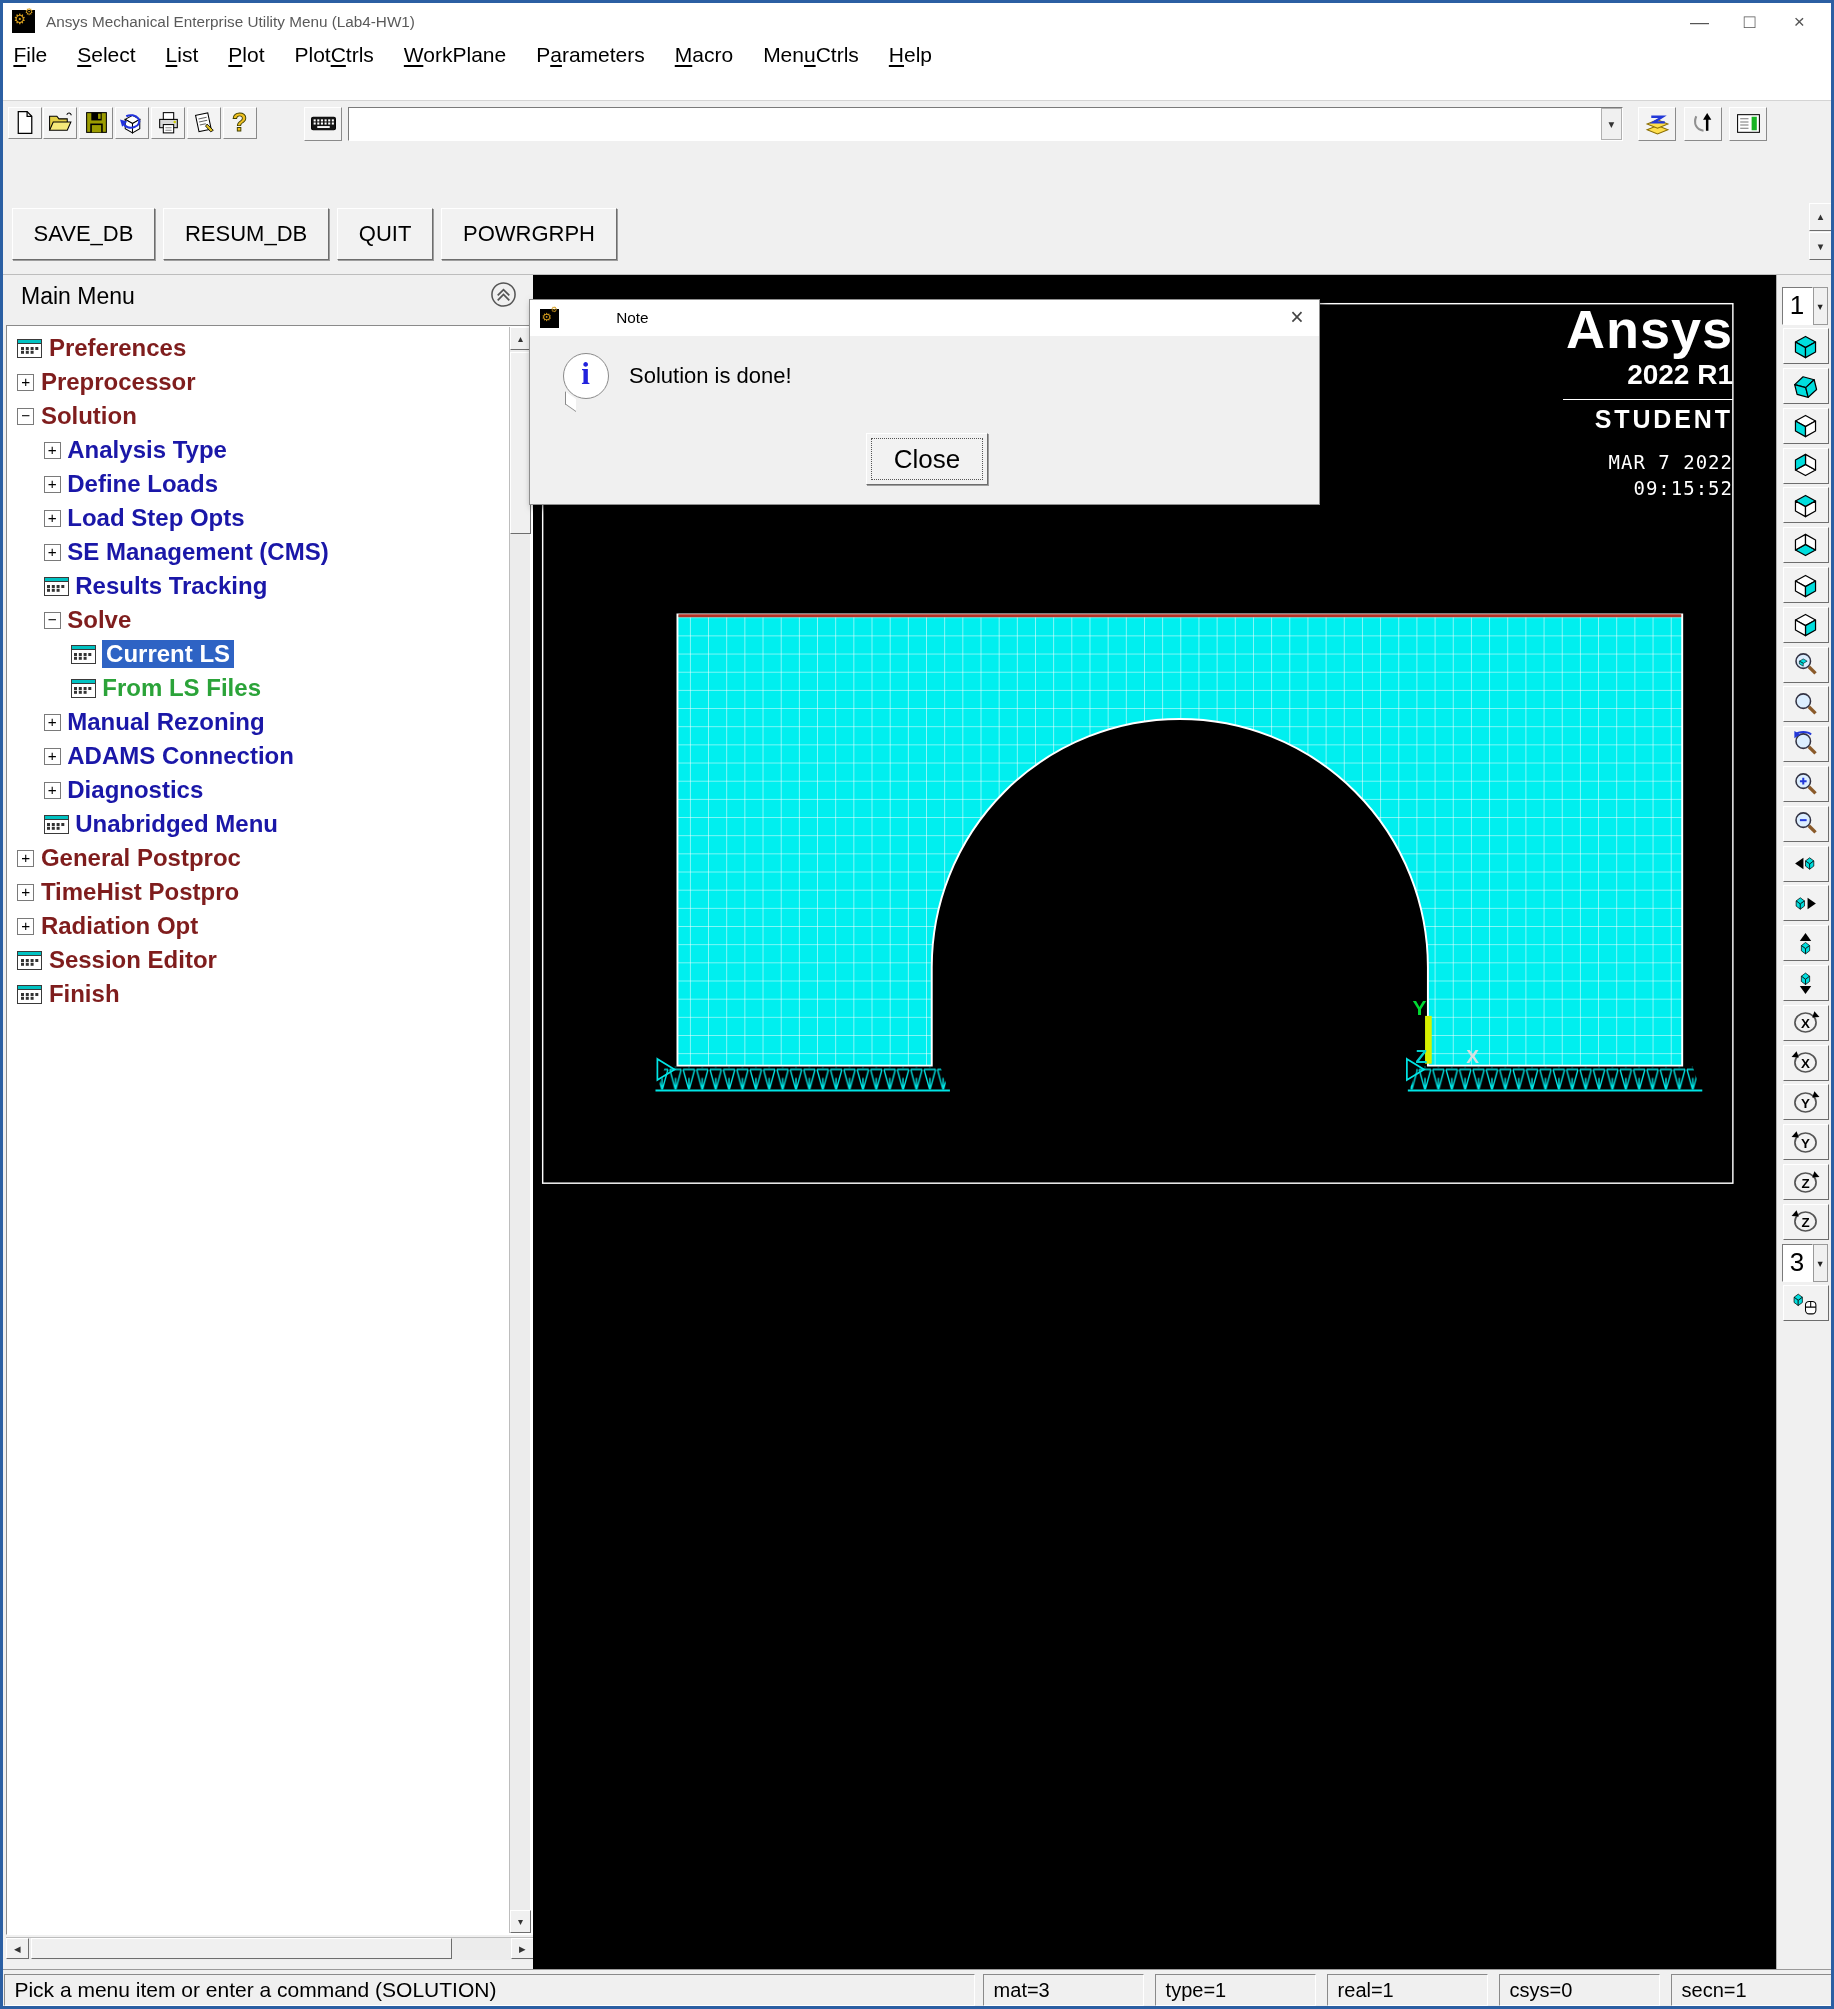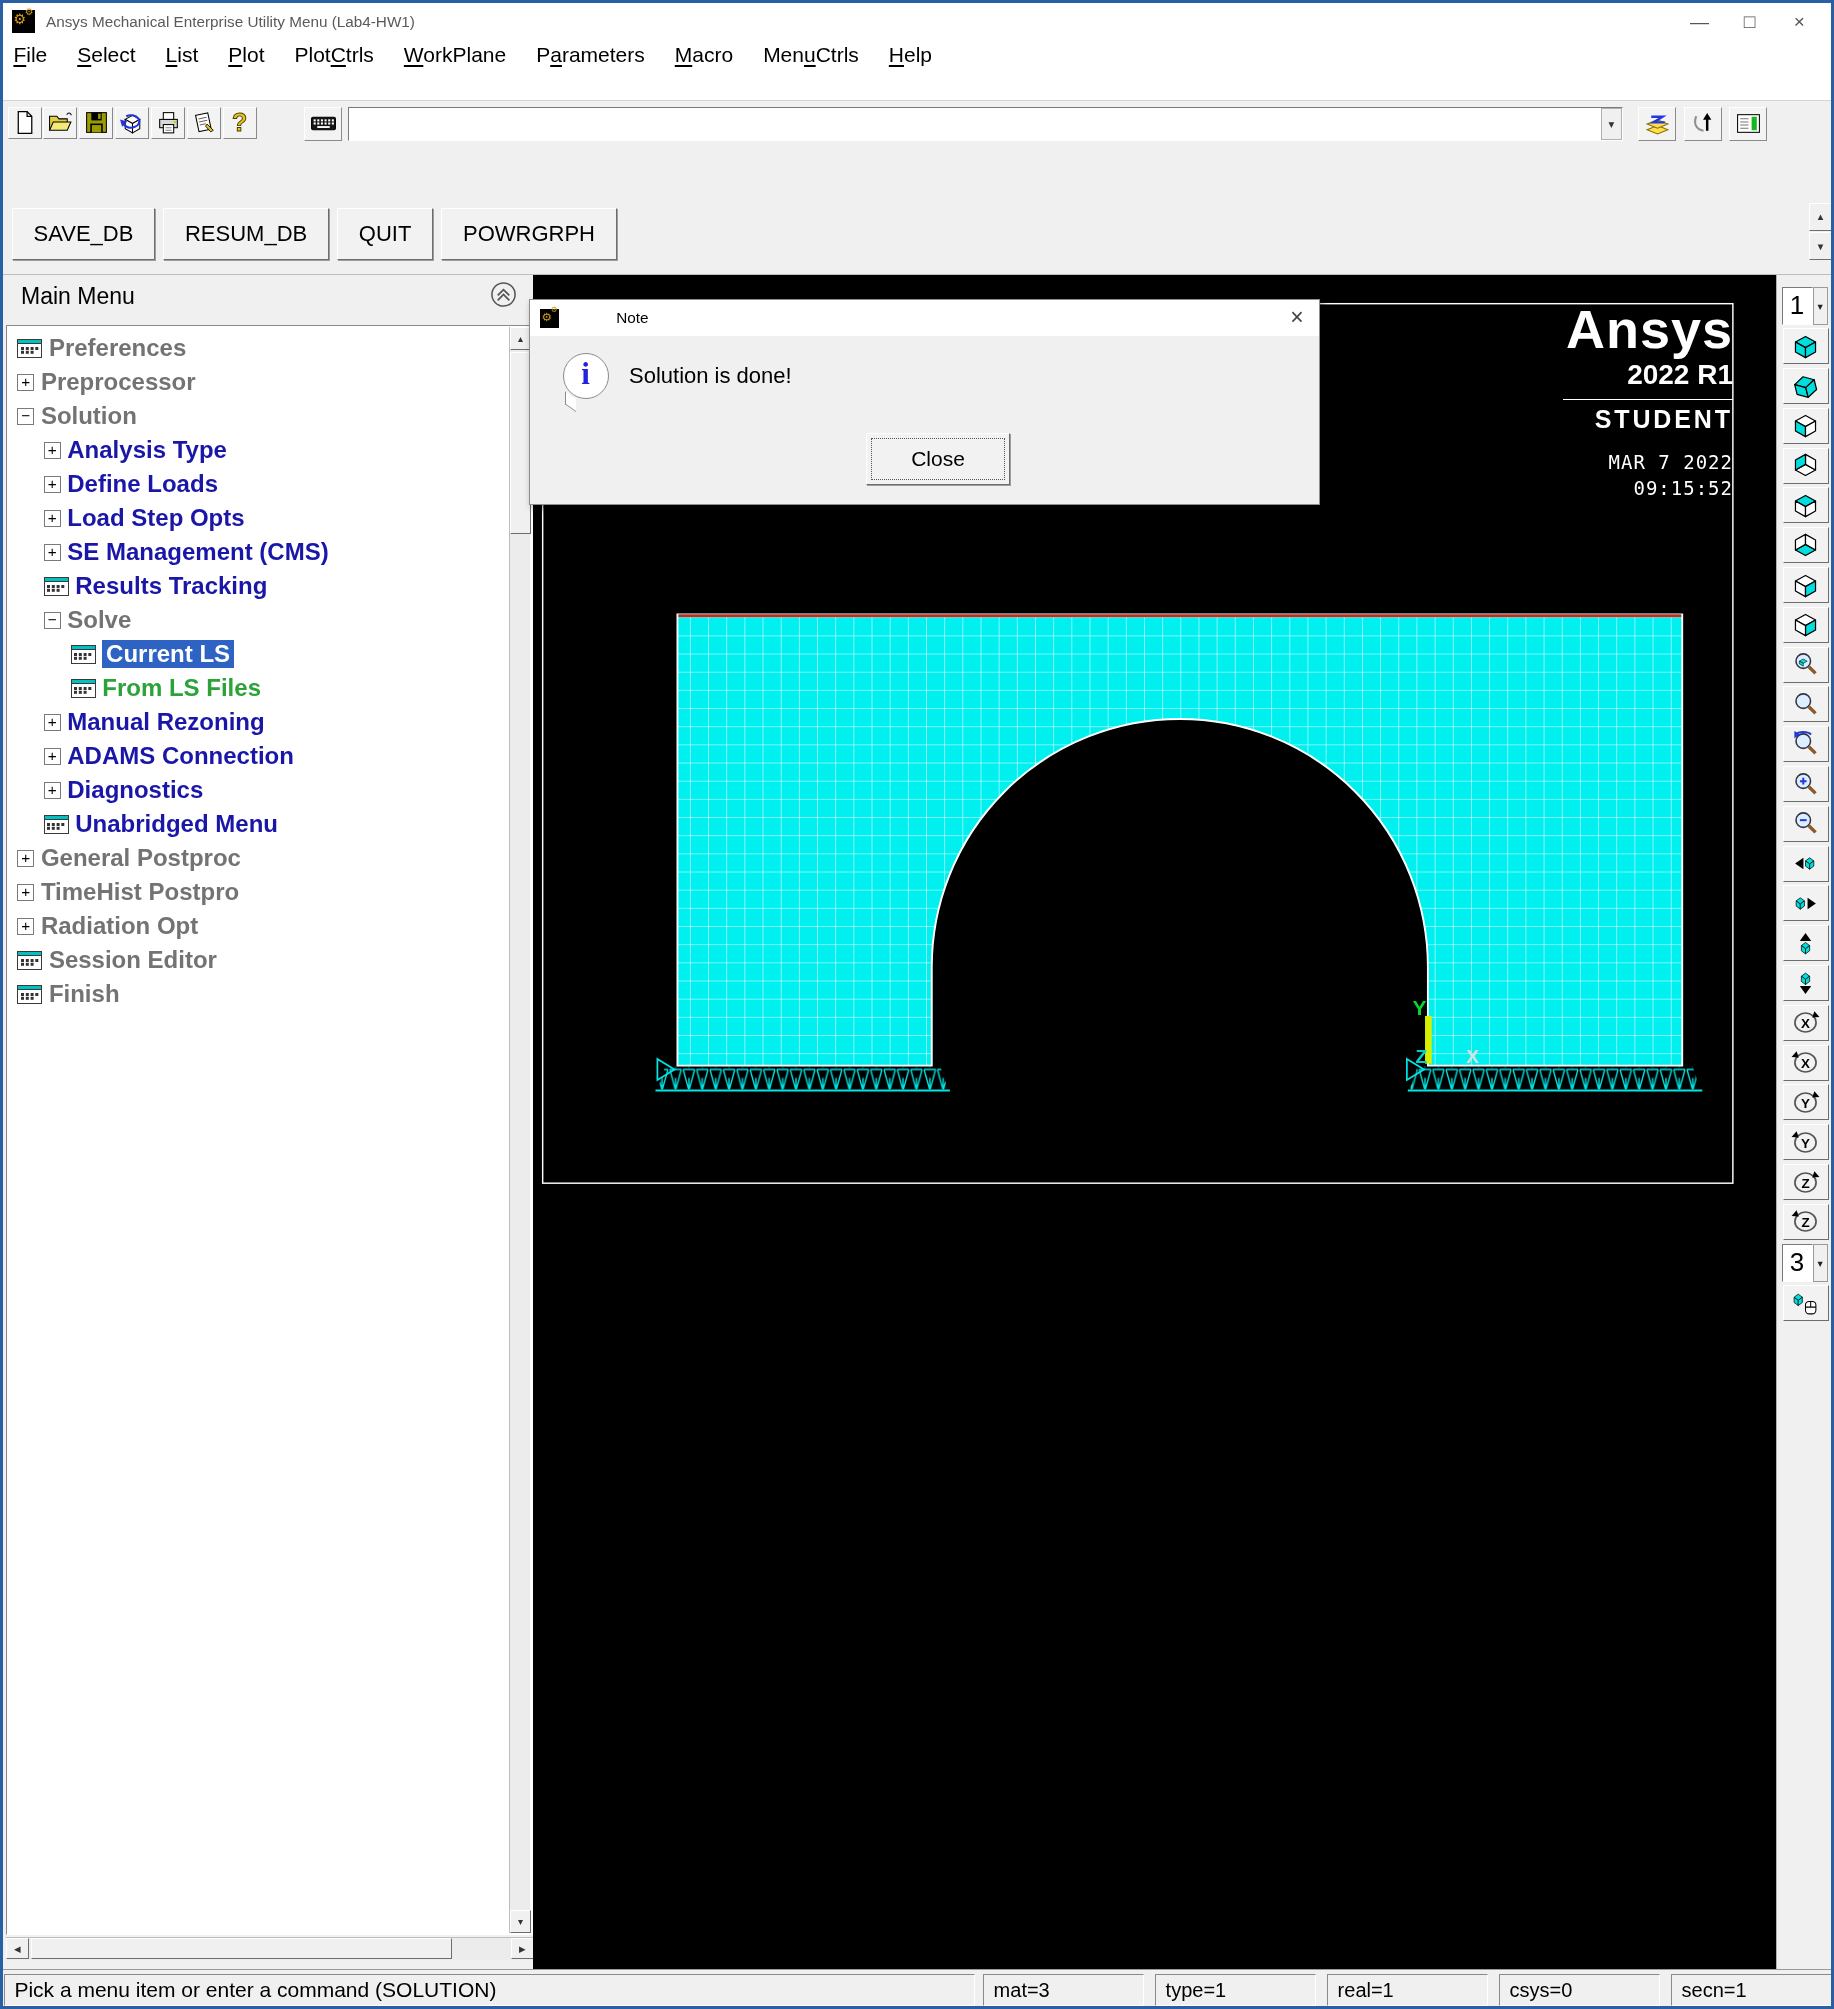--- a/index.html
+++ b/index.html
@@ -51,21 +51,21 @@
   .mm-header-title{position:absolute;left:21px;top:283px;font-size:23px;color:#000;}
   #mm-collapse{left:489px;top:281px;}
   .mm-tree-box{position:absolute;left:5.7px;top:325px;width:528px;height:1610px;background:#fff;border:1.9px solid;border-color:#8a8a8a #fff #fff #8a8a8a;}
   #tree{position:absolute;left:7.6px;top:331px;width:497px;}
   .tree-row{display:flex;align-items:center;height:34px;}
   .pm-box{width:17px;height:17px;flex:0 0 auto;background:#fff;border:1px solid #7a7a7a;font-size:15.3px;line-height:14.3px;text-align:center;color:#000;}
   .dlg-icon{width:25px;height:19px;flex:0 0 auto;border:1.9px solid #3a3a3a;background:#fff;position:relative;}
   .dlg-icon::before{content:"";position:absolute;left:0;right:0;top:0;height:3.8px;background:#00c2c2;border-bottom:1px solid #3a3a3a;}
   .dlg-icon::after{content:"";position:absolute;left:2.9px;top:7.6px;width:2.9px;height:2.9px;background:#333;box-shadow:4.8px 0 #333,9.6px 0 #333,14.3px 0 #333,0 3.8px #333,4.8px 3.8px #333,9.6px 3.8px #333;}
   .tree-label{margin-left:6.7px;font-size:24px;font-weight:700;white-space:nowrap;}
-  .c-black{color:#737373;} .c-navy{color:#1a17a8;} .c-green{color:#2ba339;}
+  .c-black{color:#7f1d1d;} .c-navy{color:#1a17a8;} .c-green{color:#2ba339;}
   .c-selected{color:#fff;background:#2e63c4;padding:0 3.8px;}
   .mm-vscroll{position:absolute;left:509px;top:327px;width:21px;height:1606px;background:#ececec;border-left:1px solid #bdbdbd;}
   .sb-btn{position:absolute;width:21px;height:23px;background:#f0f0f0;border:1.9px solid;border-color:#fff #6d6d6d #6d6d6d #fff;font-size:8.6px;color:#333;padding:0;}
   #mm-v-up{left:0;top:0;} #mm-v-down{left:0;top:1583px;}
   .mm-vthumb{position:absolute;left:0;top:25px;width:21px;height:182px;background:#f0f0f0;border:1.9px solid;border-color:#fff #6d6d6d #6d6d6d #fff;}
   .mm-hscroll{position:absolute;left:5.7px;top:1937px;width:528px;height:23px;background:#ececec;border-top:1px solid #bdbdbd;}
   #mm-h-left{left:0;top:0;width:23px;height:21px;} #mm-h-right{left:505px;top:0;width:23px;height:21px;}
   .mm-hthumb{position:absolute;left:25px;top:0;width:421px;height:21px;background:#f0f0f0;border:1.9px solid;border-color:#fff #6d6d6d #6d6d6d #fff;}
 
   
@@ -91,21 +91,21 @@
   .nd-title .gear-badge{width:19px;height:19px;margin-left:9.6px;}
   .nd-title .gear-badge::before{font-size:11.5px;left:1.9px;top:1px;}
   .nd-title .gear-badge::after{font-size:7.6px;}
   .nd-title-text{margin-left:9.6px;font-size:15.3px;color:#000;}
   .nd-close{position:absolute;right:15.3px;top:3.8px;font-size:23px;color:#444;background:none;border:none;padding:0;}
   .nd-body{position:relative;height:170px;padding-left:12px;}
   .info-icon{position:absolute;left:32.5px;top:17px;width:46px;height:46px;border:1.9px solid #8a8a8a;border-radius:50%;background:#fff;}
   .info-icon::before{content:"i";position:absolute;left:0;right:0;top:1.9px;text-align:center;font-family:"Liberation Serif",serif;font-weight:700;font-size:31px;color:#2222dd;}
   .info-icon::after{content:"";position:absolute;left:1.9px;bottom:-9.6px;width:9.6px;height:11.5px;background:#fff;border-left:1.9px solid #8a8a8a;border-bottom:1.9px solid #8a8a8a;transform:skewY(35deg);}
   .nd-message{position:absolute;left:99px;top:27px;font-size:22px;color:#000;}
-  .nd-close-btn{position:absolute;left:336px;top:97px;width:144px;height:52px;background:#f2f2f2;border:1.9px solid;border-color:#fff #6d6d6d #6d6d6d #fff;box-shadow:1px 1px 0 #9e9e9e;font-size:21px;color:#000;outline:1px dotted #555;outline-offset:-6.7px;}
+  .nd-close-btn{position:absolute;left:336px;top:97px;width:122px;height:52px;background:#f2f2f2;border:1.9px solid;border-color:#fff #6d6d6d #6d6d6d #fff;box-shadow:1px 1px 0 #9e9e9e;font-size:26px;color:#000;outline:1px dotted #555;outline-offset:-6.7px;}
 
   
   .statusbar{position:absolute;left:0;top:1969px;width:1834px;height:40px;background:#f0f0f0;border-top:1px solid #9a9a9a;}
   .prompt-box{position:absolute;left:3.8px;top:3.8px;width:971px;height:32.5px;border:1.9px solid;border-color:#8a8a8a #fff #fff #8a8a8a;display:flex;align-items:center;padding-left:9.6px;}
   .prompt-text{font-size:21px;color:#000;white-space:nowrap;}
   .status-field{position:absolute;top:3.8px;width:161px;height:32.5px;border:1.9px solid;border-color:#8a8a8a #fff #fff #8a8a8a;font-size:20px;color:#000;display:flex;align-items:center;padding-left:9.6px;}
 </style>
 </head>
 <body>
 

